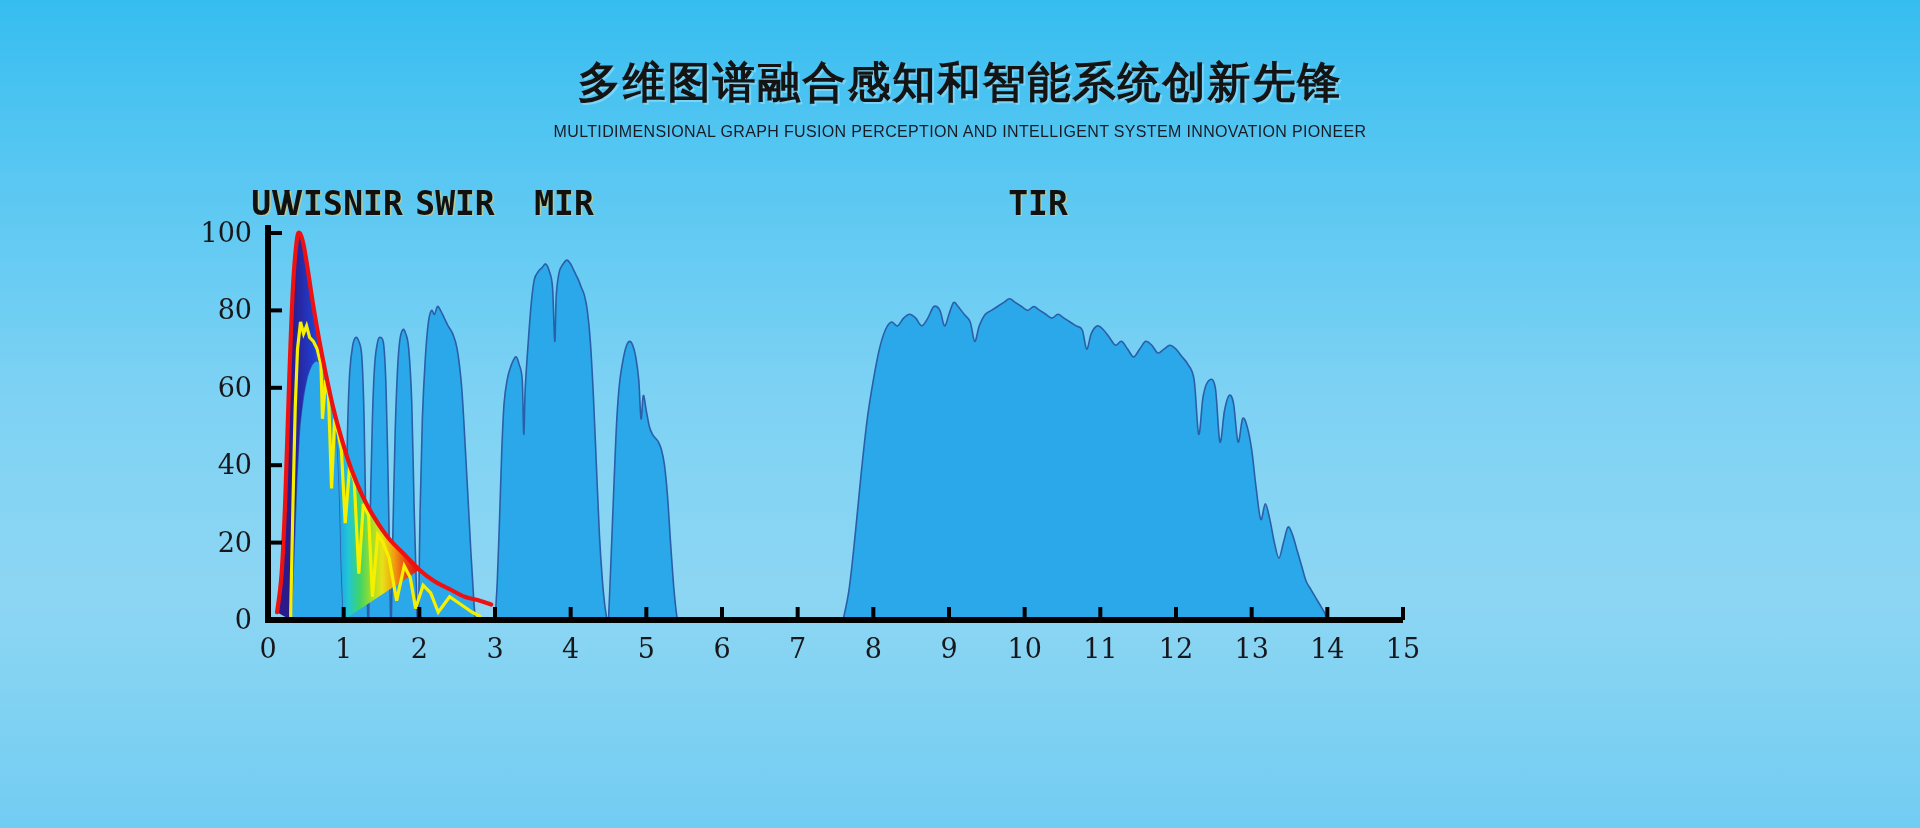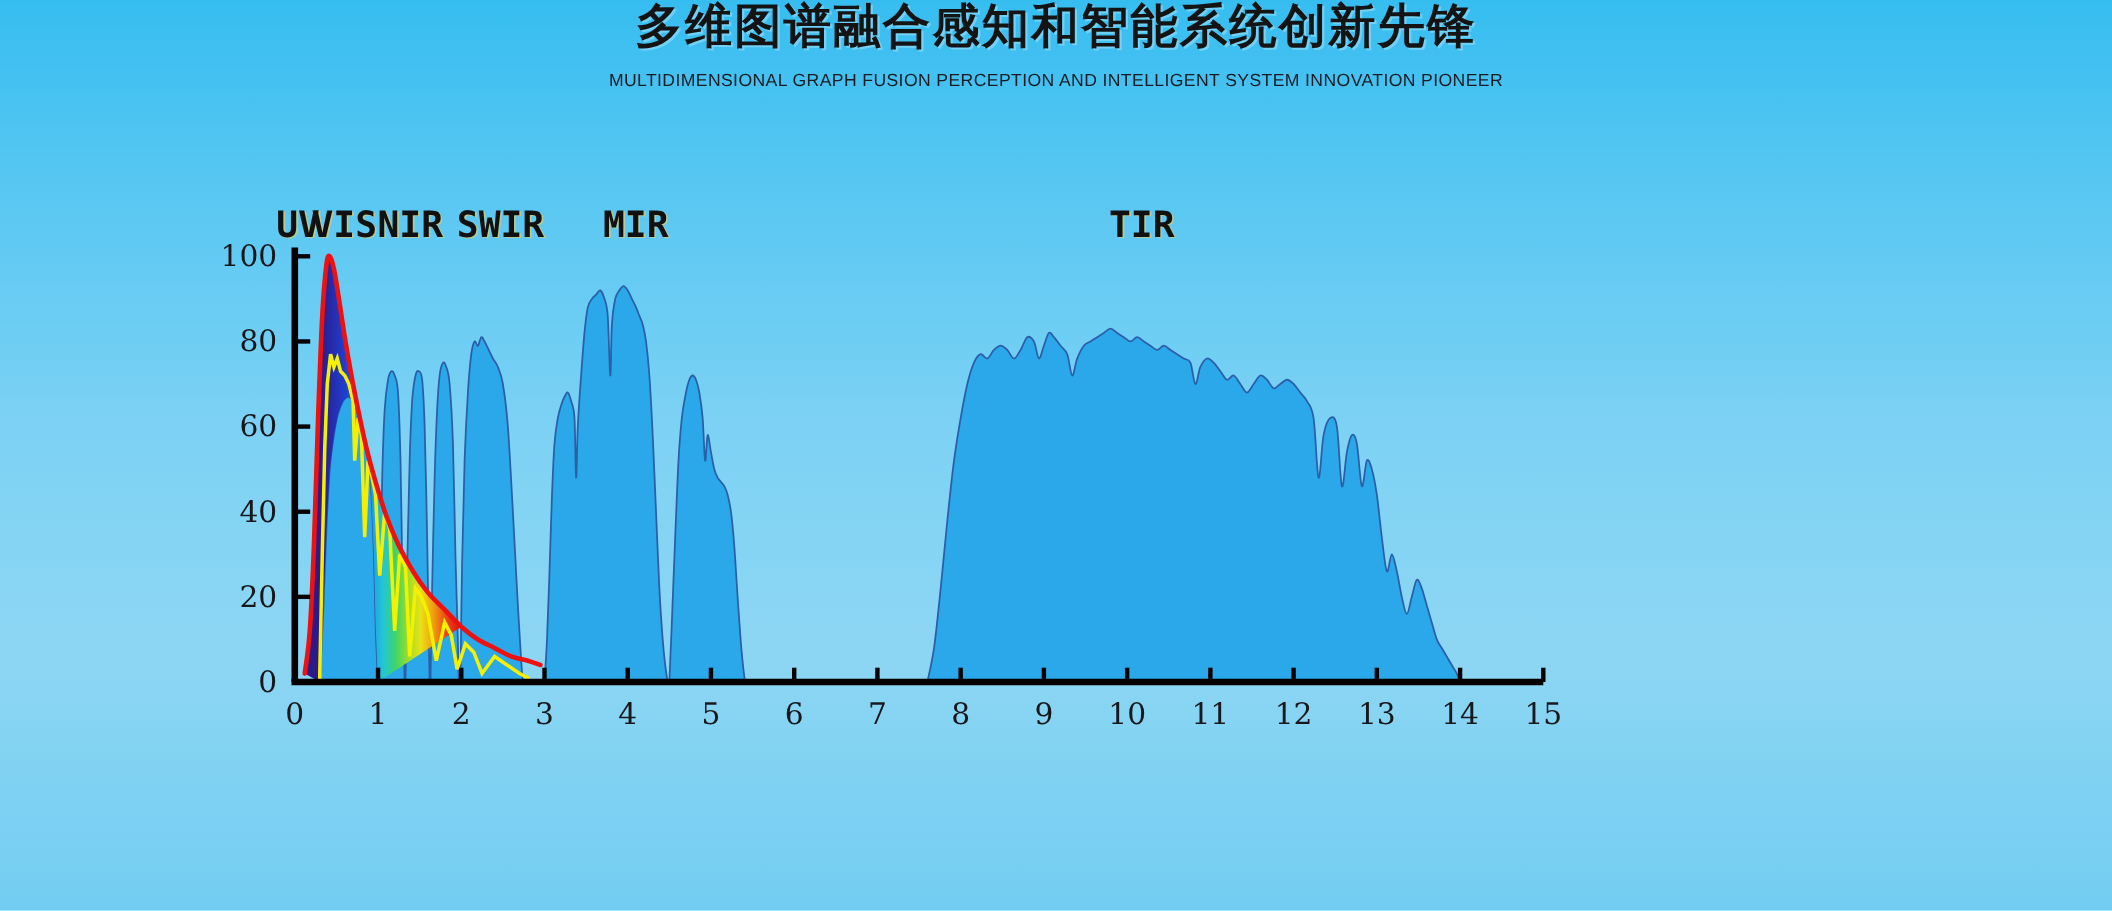--- a/index.html
+++ b/index.html
@@ -16,20 +16,21 @@
     background: linear-gradient(180deg, #36bdf0 0%, #54c6f2 18%, #7ed2f4 48%, #8dd6f3 72%, #72cdf2 100%);
   }
 
   
   #header {
     position: absolute;
     left: 0;
     top: 0;
     width: 1920px;
     text-align: center;
+    padding-top: 58px;
   }
   #main-title {
     font-family: "DejaVu Sans", "Liberation Sans", sans-serif;
     font-size: 43px;
     font-weight: 700;
     color: #141414;
     letter-spacing: 2px;
     line-height: 1.15;
     text-shadow: 2px 2px 0 rgba(255,255,255,0.28);
   }
@@ -82,21 +83,21 @@
   <div id="header">
     <div id="main-title">多维图谱融合感知和智能系统创新先锋</div>
     <div id="sub-title">MULTIDIMENSIONAL GRAPH FUSION PERCEPTION AND INTELLIGENT SYSTEM INNOVATION PIONEER</div>
   </div>
 
   <div id="band-labels">
       <div class="band-label" style="left: 271px; top: 184px; transform: translateX(-50%);">UV</div>
       <div class="band-label" style="left: 313px; top: 184px; transform: translateX(-50%);">VIS</div>
       <div class="band-label" style="left: 373px; top: 184px; transform: translateX(-50%);">NIR</div>
       <div class="band-label" style="left: 455px; top: 184px; transform: translateX(-50%);">SWIR</div>
-      <div class="band-label" style="left: 578px; top: 184px; transform: translateX(-50%);">MIR</div>
+      <div class="band-label" style="left: 564px; top: 184px; transform: translateX(-50%);">MIR</div>
       <div class="band-label" style="left: 1038px; top: 184px; transform: translateX(-50%); text-align: right;">TIR</div>
     </div>
 
   <div id="chart-wrap">
     <svg id="chart-svg" width="1920" height="828" viewBox="0 0 1920 828">
       <defs>
         <linearGradient id="visGrad" x1="0" y1="0" x2="1" y2="0">
           <stop offset="0.00" stop-color="#2b1a8a"></stop>
           <stop offset="0.10" stop-color="#2b1a8a"></stop>
           <stop offset="0.26" stop-color="#1f3fd0"></stop>

